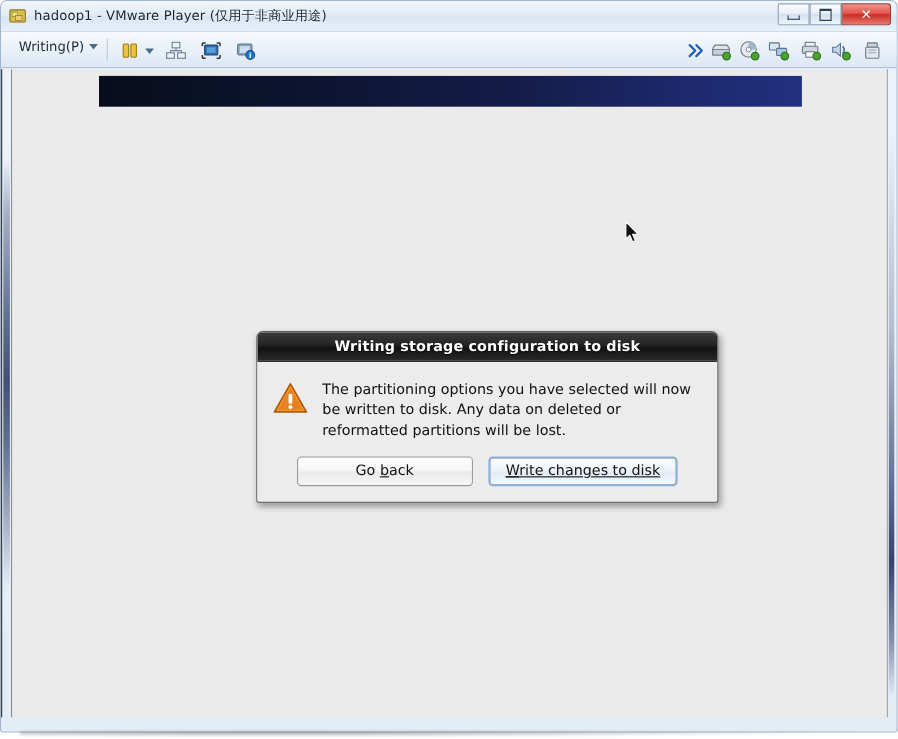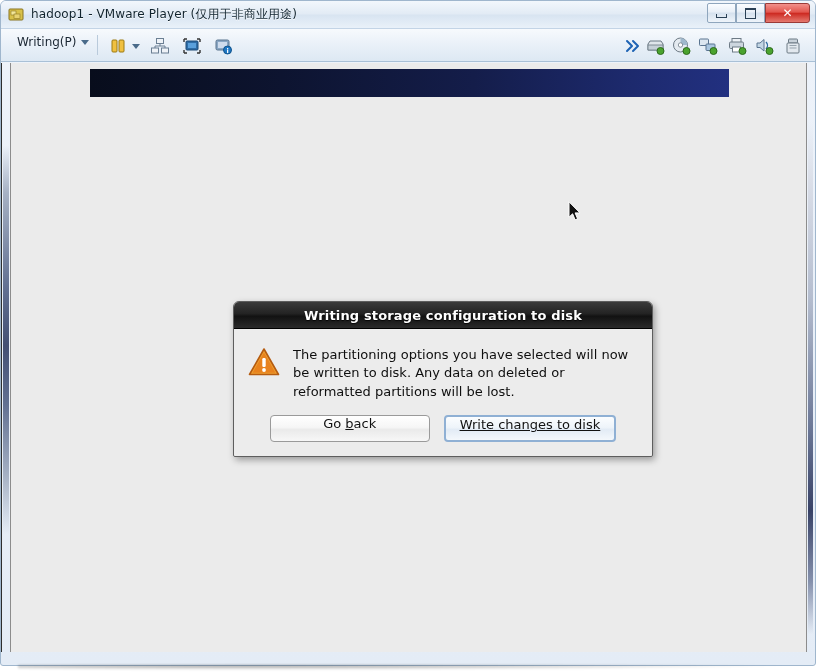--- a/index.html
+++ b/index.html
@@ -250,21 +250,21 @@
     box-sizing: border-box;
     height: 27px;
     padding: 0 14px;
     min-width: 160px;
     border: 1px solid #9a9a9a;
     border-radius: 4px;
     background: linear-gradient(to bottom, #ffffff 0%, #f6f6f6 45%, #eaeaea 55%, #f7f7f7 100%);
     font-size: 13px;
     color: #121212;
     display: flex;
-    align-items: flex-start;
+    align-items: center;
     justify-content: center;
     cursor: default;
   }
   #btn-write {
     border: 2px solid #8fb0d4;
     background: linear-gradient(to bottom, #fbfdff 0%, #eef4fa 45%, #e2ebf5 55%, #f4f8fc 100%);
     text-decoration: underline;
   }
 
   

